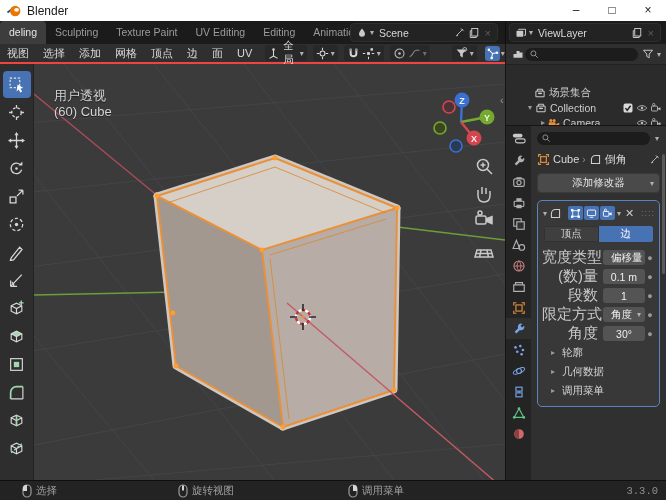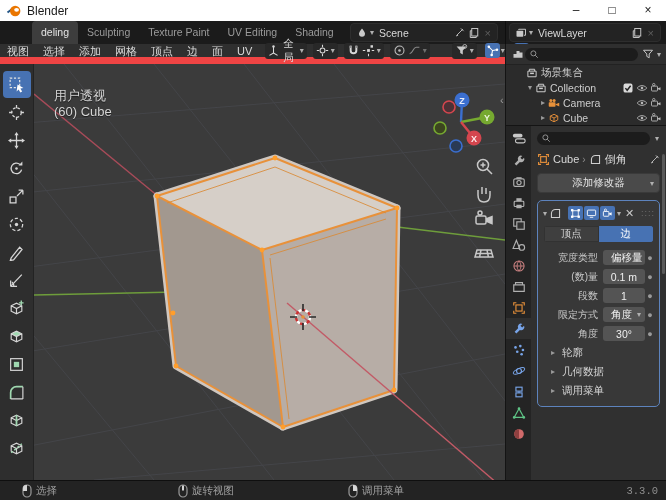--- a/index.html
+++ b/index.html
@@ -8,32 +8,32 @@
     -webkit-font-smoothing:antialiased;}
   
   .titlebar{position:absolute;left:0;top:0;width:666px;height:21px;background:#ffffff;
     display:flex;align-items:center;}
   .app-logo{width:16px;height:16px;margin-left:6px;}
   .tb-title{font-size:12px;color:#1a1a1a;margin-left:5px;}
   .win-btns{margin-left:auto;display:flex;height:21px;}
   .win-btn{width:36px;text-align:center;line-height:21px;font-size:12px;color:#222;}
   
   .topbar{position:absolute;left:0;top:21px;width:666px;height:23px;background:#1b1b1b;}
-  .wtabs{position:absolute;left:0;top:0;height:23px;display:flex;margin-left:32px;}
+  .wtabs{position:absolute;left:0;top:0;height:23px;display:flex;}
   .wtab{padding:0 9px;line-height:23px;font-size:10.5px;color:#9b9b9b;white-space:nowrap;}
   .wtab.active{background:#3d3d3d;color:#e4e4e4;border-radius:4px 4px 0 0;}
   .id-widget{position:absolute;top:2px;height:19px;display:flex;align-items:center;
     background:#232323;border:1px solid #2e2e2e;border-radius:4px;padding:0 3px;box-sizing:border-box;}
   .id-widget .lbl{font-size:10.5px;color:#d8d8d8;padding:0 4px;}
   .chev{font-size:8px;color:#b0b0b0;padding:0 1px;}
   .dimx{color:#5e5e5e;font-size:11px;padding:0 3px;}
   .tb-sep{position:absolute;left:505px;top:0;width:1px;height:23px;background:#0e0e0e;}
   
   .vheader{position:absolute;left:0;top:44px;width:505px;height:20px;background:#2f2f2f;
-    border-bottom:7px solid #ef4444;box-sizing:border-box;display:flex;align-items:center;}
+    border-bottom:2px solid #ef4444;box-sizing:border-box;display:flex;align-items:center;}
   .menu{padding:0 7px;font-size:11px;color:#dadada;line-height:20px;white-space:nowrap;}
   .vh-group{display:flex;align-items:center;height:16px;background:#282828;border-radius:3px;
     margin-left:6px;padding:0 2px;}
   .vh-ic{width:15px;height:15px;display:inline-flex;align-items:center;justify-content:center;}
   .vh-lbl{font-size:10.5px;color:#dcdcdc;padding:0 3px;}
   .vh-blue{background:#4772b3;border-radius:3px;}
   
   .toolbar{position:absolute;left:0;top:64px;width:34px;height:416px;background:#2e2e2e;
     border-right:1px solid #232323;box-sizing:border-box;padding-top:6px;}
   .tool{width:28px;height:27px;margin:1px auto 1px;border-radius:4px;display:flex;
@@ -74,21 +74,21 @@
   .mc-header{display:flex;align-items:center;height:18px;gap:1px;}
   .mc-toggle{width:15px;height:14px;background:#4772b3;border-radius:2px;display:flex;
     align-items:center;justify-content:center;}
   .mc-x{margin-left:2px;color:#c9c9c9;font-size:11px;}
   .mc-grip{margin-left:auto;color:#6f6f6f;font-size:9px;letter-spacing:1px;}
   .segrow{display:flex;margin:4px 2px 6px 2px;height:16px;border-radius:3px;overflow:hidden;}
   .seg{flex:1;background:#3f3f3f;border:1px solid #323232;color:#cfcfcf;font-size:10.5px;
     display:flex;align-items:center;justify-content:center;}
   .seg.active{background:#4772b3;border-color:#4772b3;color:#fff;}
   .prow{display:flex;align-items:center;height:19px;}
-  .prow .plabel{width:56px;text-align:right;font-size:10px;color:#c8c8c8;padding-right:5px;white-space:nowrap;}
+  .prow .plabel{width:56px;text-align:right;font-size:15px;color:#c8c8c8;padding-right:5px;white-space:nowrap;}
   .pfield{flex:1;height:15px;background:#545454;border-radius:3px;font-size:10.5px;color:#efefef;
     display:flex;align-items:center;justify-content:center;position:relative;}
   .pfield.dd{justify-content:flex-start;padding-left:8px;align-items:center;}
   .pfield.dd .chev{position:absolute;right:3px;}
   .pdot{width:10px;text-align:center;color:#9a9a9a;font-size:9px;}
   .psection{display:flex;align-items:center;height:19px;font-size:10.5px;color:#d5d5d5;gap:4px;padding-left:6px;}
   .pscroll{position:absolute;right:1px;top:28px;width:3px;height:120px;background:#5a5a5a;border-radius:2px;}
   
   .statusbar{position:absolute;left:0;bottom:0;width:666px;height:20px;background:#232323;
     border-top:1px solid #0f0f0f;box-sizing:border-box;font-size:10.5px;color:#a0a0a0;}
@@ -114,21 +114,21 @@
       <div class="win-btn">×</div>
     </div>
   </div>
 
   <div class="topbar">
     <div class="wtabs">
         <div class="wtab active">deling</div>
         <div class="wtab">Sculpting</div>
         <div class="wtab">Texture Paint</div>
         <div class="wtab">UV Editing</div>
-        <div class="wtab">Shading</div>
+        <div class="wtab">Editing</div>
         <div class="wtab">Animation</div>
         <div class="wtab">Rend</div>
       </div>
     <div class="id-widget" style="left:350px;width:148px;">
       <span class="vh-ic">
         <svg width="12" height="12" viewBox="0 0 16 16">
             <path d="M8 2s4 4.5 4 7a4 4 0 0 1-8 0c0-2.5 4-7 4-7z" fill="#c9c9c9"></path>
           </svg>
       </span>
       <span class="chev">▾</span>
@@ -459,21 +459,21 @@
           </svg>
       </div>
       <span class="vh-ic">
         <svg width="12" height="12" viewBox="0 0 16 16">
             <path d="M2 3h12L9.6 8v5l-3.2-1.8V8z" fill="none" stroke="#c9c9c9" stroke-width="1.3"></path>
           </svg>
       </span>
       <span class="chev">▾</span>
     </div>
     <div>
-        <div class="ol-row" style="padding-left: 10px;">
+        <div class="ol-row" style="padding-left: 18px; margin-top: 20px;">
           <span class="exp"></span>
           <span>
             <svg width="12" height="12" viewBox="0 0 16 16">
               <path d="M2.5 5.5h11V13h-11z" fill="none" stroke="#cfcfcf" stroke-width="1.3"></path>
               <path d="M4.5 5.5V3h7v2.5" fill="none" stroke="#cfcfcf" stroke-width="1.3"></path>
               <rect x="5.5" y="7.5" width="5" height="2" fill="#cfcfcf"></rect>
             </svg>
           </span>
           <span class="name">场景集合</span>
           <span class="ol-ctrl"></span>

